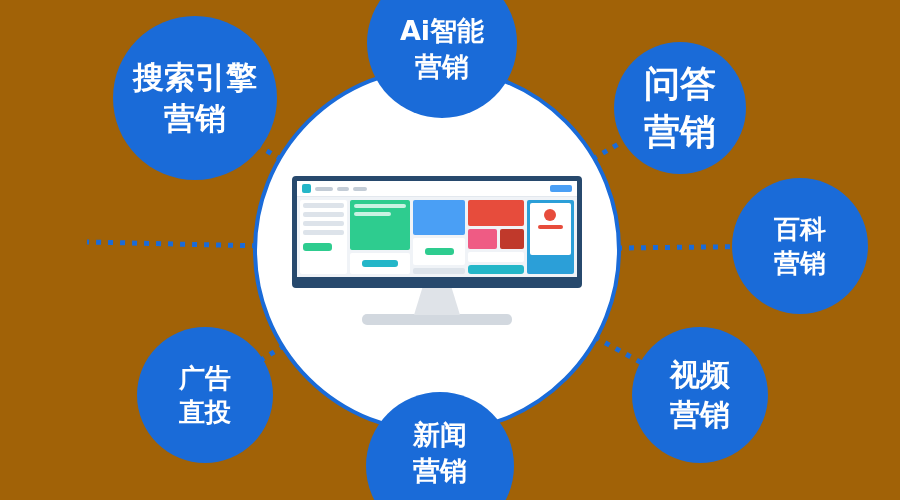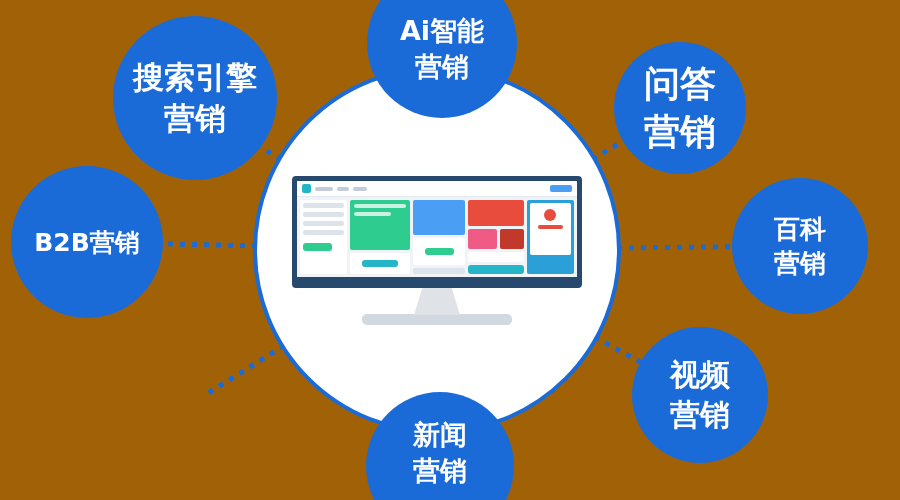--- a/index.html
+++ b/index.html
@@ -178,17 +178,18 @@
   <div class="node node-ai">Ai智能
 营销</div>
   <div class="node node-qa">问答
 营销</div>
   <div class="node node-baike">百科
 营销</div>
   <div class="node node-video">视频
 营销</div>
   <div class="node node-news">新闻
 营销</div>
-  <div class="node node-b2b">B2B营销</div>
+  <div class="node node-ad">广告
+直投</div>
   <div class="node node-search">搜索引擎
 营销</div>
 
 </div>
 
 </body></html>

